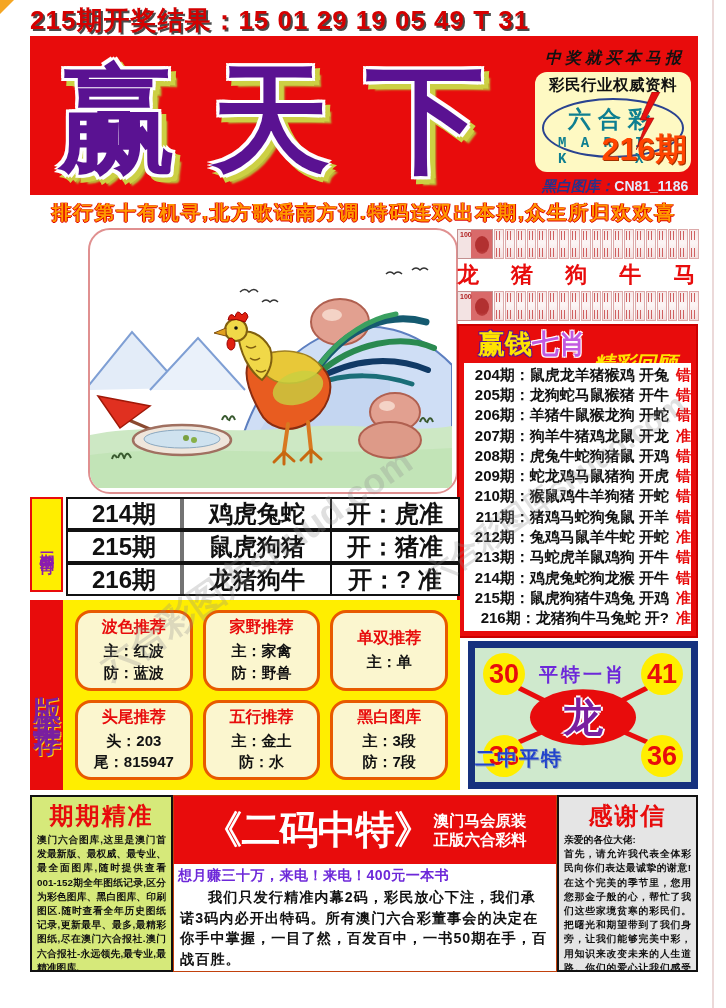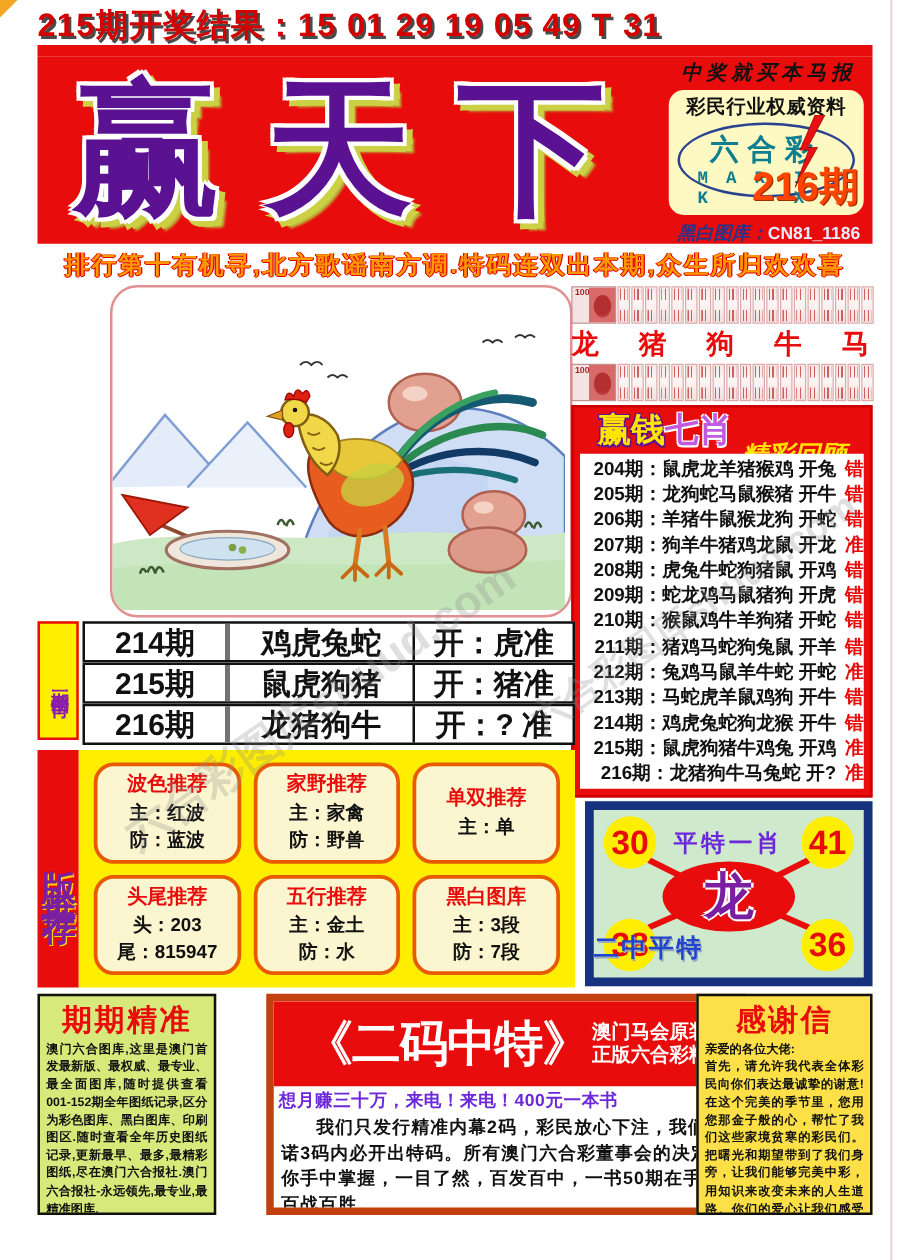--- a/index.html
+++ b/index.html
@@ -108,24 +108,24 @@
   .rec-panel{left:63px;top:600px;width:397px;height:190px;background:#ffee00;box-sizing:border-box;
       display:grid;grid-template-columns:repeat(3,1fr);gap:9px 10px;padding:10px 12px;}
   .rec-box{background:#fbf6cf;border:3px solid #e85a00;border-radius:16px;text-align:center;
       display:flex;flex-direction:column;justify-content:center;padding:2px 0;}
   .rec-title{font-size:16px;font-weight:900;color:#e80c0c;margin-bottom:2px;}
   .rec-line{font-size:15px;font-weight:800;color:#111;line-height:1.45;}
   .rec-line:empty{display:none;}
 
   
   .bl-box{left:30px;top:795px;width:143px;height:177px;background:#d6e97a;border:2px solid #111;box-sizing:border-box;overflow:hidden;}
-  .br-box{left:557px;top:795px;width:141px;height:177px;background:#fde047;border:2px solid #111;box-sizing:border-box;overflow:hidden;}
+  .br-box{left:557px;top:795px;width:141px;height:177px;background:#e5e5e5;border:2px solid #111;box-sizing:border-box;overflow:hidden;}
   .side-title{text-align:center;font-size:24px;font-weight:900;color:#e80c0c;margin-top:3px;letter-spacing:2px;}
   .side-body{padding:1px 5px;font-size:9.8px;font-weight:700;color:#111;line-height:1.45;text-align:justify;}
-  .bm-box{left:173px;top:795px;width:384px;height:177px;background:#fff;border:6px solid #c2410c;box-sizing:border-box;overflow:hidden;margin-left:40px;}
+  .bm-box{left:173px;top:795px;width:384px;height:177px;background:#fff;border:1px solid #c2410c;box-sizing:border-box;overflow:hidden;}
   .bm-head{height:68px;background:#e80c0c;display:flex;align-items:center;justify-content:center;gap:2px;}
   .bm-title{font-size:39px;font-weight:900;color:#fff;letter-spacing:-1px;white-space:nowrap;}
   .bm-tags{display:flex;flex-direction:column;justify-content:center;}
   .bm-tag{font-size:15.5px;font-weight:800;color:#fff;line-height:1.25;white-space:nowrap;}
   .bm-slogan{margin:3px 4px 0;font-size:14px;font-weight:900;color:#6d28d9;letter-spacing:0.5px;white-space:nowrap;}
   .bm-para{margin:2px 6px 0;font-size:14.2px;font-weight:800;color:#111;line-height:1.45;text-indent:28px;letter-spacing:1px;}
 
   
   .wm{pointer-events:none;color:rgba(140,140,140,0.28);font-weight:700;white-space:nowrap;z-index:50;}
   .wm1{left:70px;top:540px;font-size:36px;transform:rotate(-35deg);}

